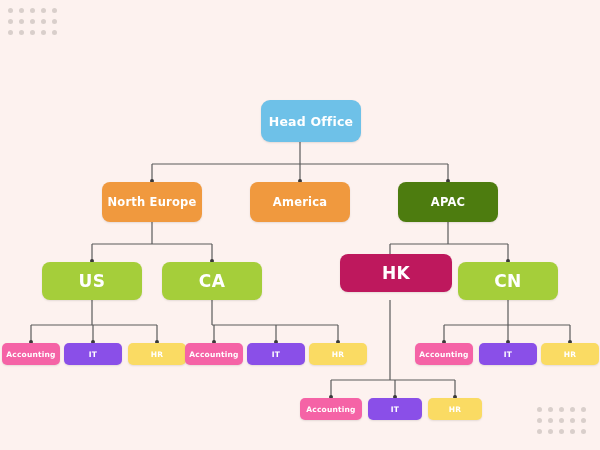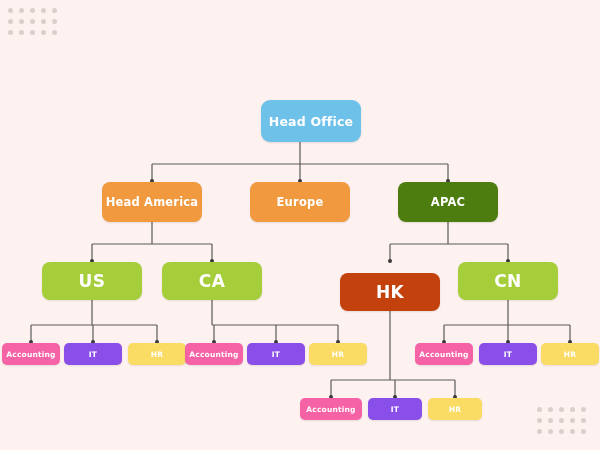--- a/index.html
+++ b/index.html
@@ -182,35 +182,35 @@
       <circle cx="395" cy="397" r="2" fill="#3A3A3A"></circle>
       <line x1="455" y1="380" x2="455" y2="398" stroke="#5A5A5A" stroke-width="1.2"></line>
       <circle cx="455" cy="397" r="2" fill="#3A3A3A"></circle>
     </svg>
 
   <div id="node-layer">
       <div class="node lvl-root" style="left: 250px; top: 100px; width: 100px; height: 42px; background: rgb(110, 193, 232); margin-left: 11px;">
         <span>Head Office</span>
       </div>
       <div class="node lvl-region" style="left: 102px; top: 182px; width: 100px; height: 40px; background: rgb(240, 153, 62);">
-        <span>Head America</span>
+        <span>North Europe</span>
       </div>
       <div class="node lvl-region" style="left: 250px; top: 182px; width: 100px; height: 40px; background: rgb(240, 153, 62);">
-        <span>Europe</span>
+        <span>America</span>
       </div>
       <div class="node lvl-region" style="left: 398px; top: 182px; width: 100px; height: 40px; background: #4d7c0f;">
         <span>APAC</span>
       </div>
       <div class="node lvl-country" style="left: 42px; top: 262px; width: 100px; height: 38px; background: rgb(165, 206, 58);">
         <span>US</span>
       </div>
       <div class="node lvl-country" style="left: 162px; top: 262px; width: 100px; height: 38px; background: rgb(165, 206, 58);">
         <span>CA</span>
       </div>
-      <div class="node lvl-country" style="left: 340px; top: 273px; width: 100px; height: 38px; background: #c2410c;">
+      <div class="node lvl-country" style="left: 340px; top: 254px; width: 112px; height: 38px; background: #be185d;">
         <span>HK</span>
       </div>
       <div class="node lvl-country" style="left: 458px; top: 262px; width: 100px; height: 38px; background: rgb(165, 206, 58);">
         <span>CN</span>
       </div>
       <div class="node lvl-dept" style="left: 2px; top: 343px; width: 58px; height: 22px; background: rgb(245, 99, 166);">
         <span>Accounting</span>
       </div>
       <div class="node lvl-dept" style="left: 64px; top: 343px; width: 58px; height: 22px; background: rgb(138, 79, 232);">
         <span>IT</span>

